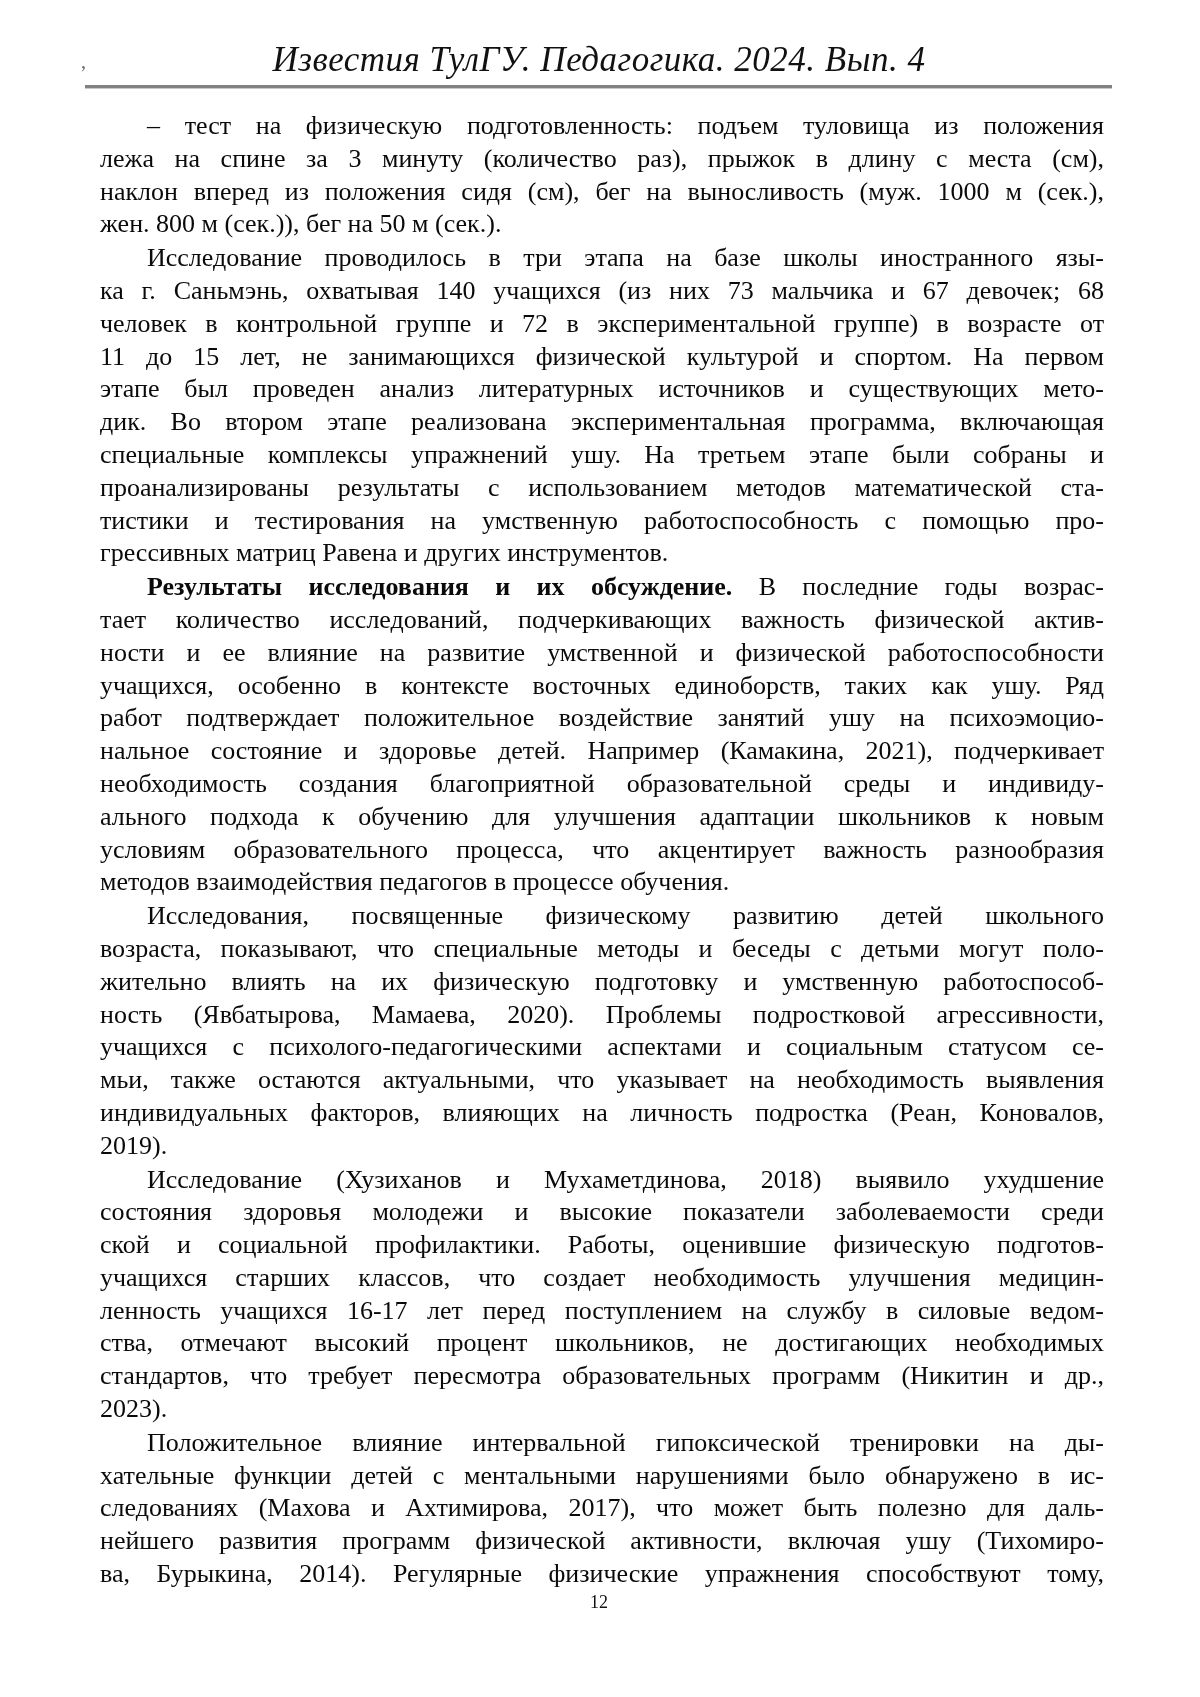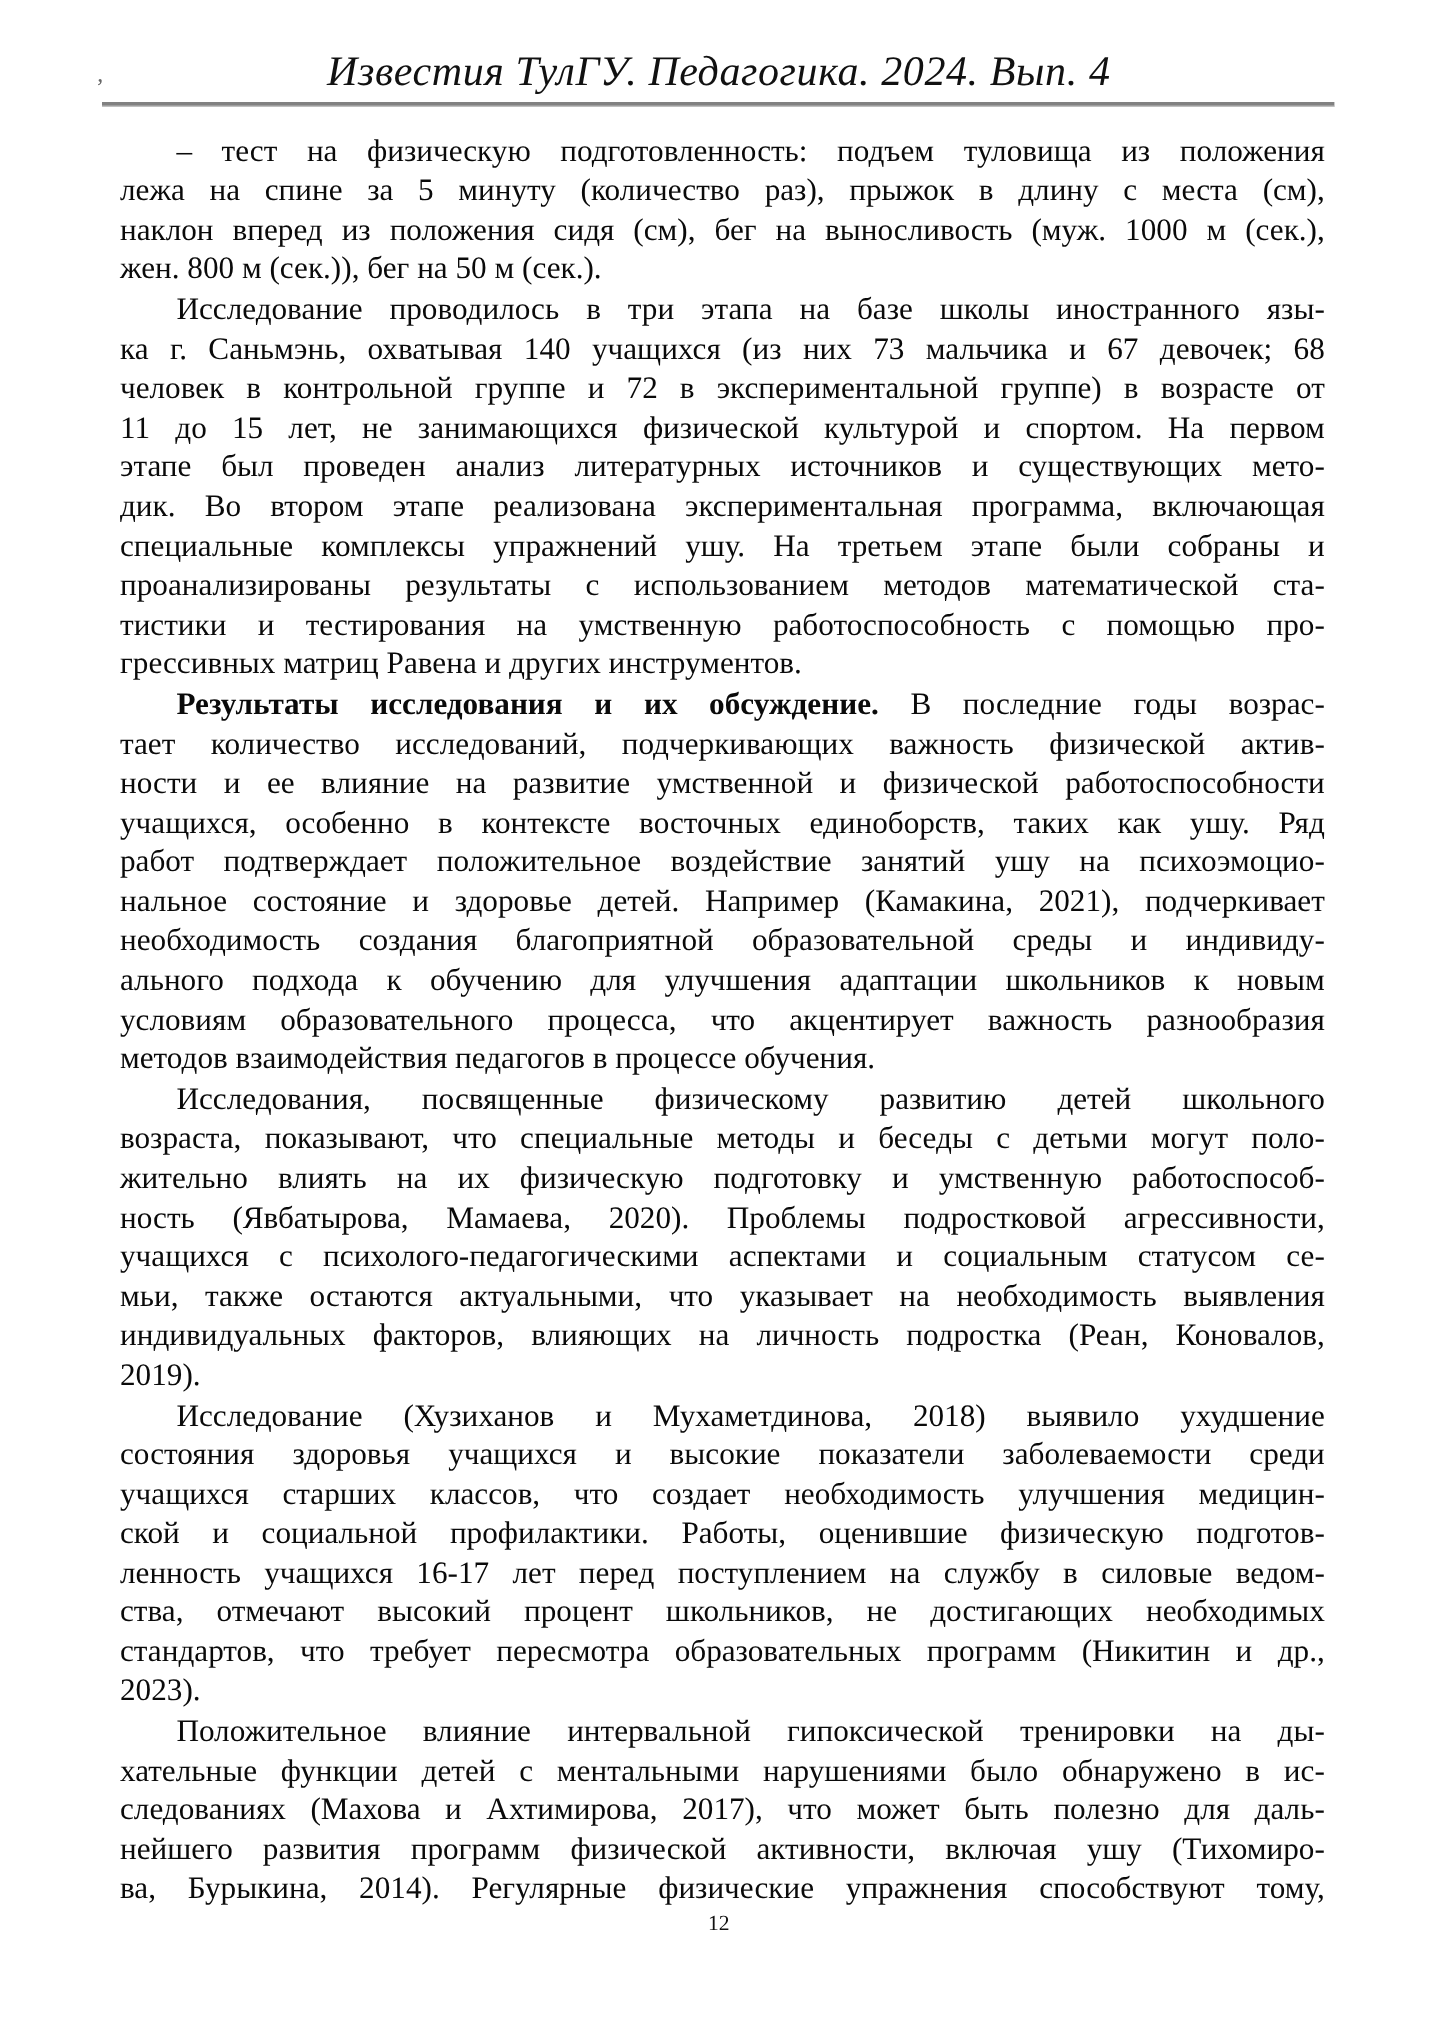--- a/index.html
+++ b/index.html
@@ -72,21 +72,21 @@
 <body>
 
 <div class="page">
   <div class="running-head">Известия ТулГУ. Педагогика. 2024. Вып. 4</div>
   <div class="stray-mark">’</div>
   <div class="head-rule"></div>
 
   <div class="article-body">
       <div class="paragraph">
         <div class="line just indent"><span class="">– тест на физическую подготовленность: подъем туловища из положения</span></div>
-        <div class="line just"><span class="">лежа на спине за 5 минуту (количество раз), прыжок в длину с места (см),</span></div>
+        <div class="line just"><span class="">лежа на спине за 3 минуту (количество раз), прыжок в длину с места (см),</span></div>
         <div class="line just"><span class="">наклон вперед из положения сидя (см), бег на выносливость (муж. 1000 м (сек.),</span></div>
         <div class="line"><span class="">жен. 800 м (сек.)), бег на 50 м (сек.).</span></div>
       </div>
       <div class="paragraph">
         <div class="line just indent"><span class="">Исследование проводилось в три этапа на базе школы иностранного язы-</span></div>
         <div class="line just"><span class="">ка г. Саньмэнь, охватывая 140 учащихся (из них 73 мальчика и 67 девочек; 68</span></div>
         <div class="line just"><span class="">человек в контрольной группе и 72 в экспериментальной группе) в возрасте от</span></div>
         <div class="line just"><span class="">11 до 15 лет, не занимающихся физической культурой и спортом. На первом</span></div>
         <div class="line just"><span class="">этапе был проведен анализ литературных источников и существующих мето-</span></div>
         <div class="line just"><span class="">дик. Во втором этапе реализована экспериментальная программа, включающая</span></div>
@@ -112,23 +112,23 @@
         <div class="line just"><span class="">возраста, показывают, что специальные методы и беседы с детьми могут поло-</span></div>
         <div class="line just"><span class="">жительно влиять на их физическую подготовку и умственную работоспособ-</span></div>
         <div class="line just"><span class="">ность (Явбатырова, Мамаева, 2020). Проблемы подростковой агрессивности,</span></div>
         <div class="line just"><span class="">учащихся с психолого-педагогическими аспектами и социальным статусом се-</span></div>
         <div class="line just"><span class="">мьи, также остаются актуальными, что указывает на необходимость выявления</span></div>
         <div class="line just"><span class="">индивидуальных факторов, влияющих на личность подростка (Реан, Коновалов,</span></div>
         <div class="line"><span class="">2019).</span></div>
       </div>
       <div class="paragraph">
         <div class="line just indent"><span class="">Исследование (Хузиханов и Мухаметдинова, 2018) выявило ухудшение</span></div>
-        <div class="line just"><span class="">состояния здоровья учащихся и высокие показатели заболеваемости среди</span></div>
+        <div class="line just"><span class="">состояния здоровья молодежи и высокие показатели заболеваемости среди</span></div>
+        <div class="line just"><span class="">ской и социальной профилактики. Работы, оценившие физическую подготов-</span></div>
         <div class="line just"><span class="">учащихся старших классов, что создает необходимость улучшения медицин-</span></div>
-        <div class="line just"><span class="">ской и социальной профилактики. Работы, оценившие физическую подготов-</span></div>
         <div class="line just"><span class="">ленность учащихся 16-17 лет перед поступлением на службу в силовые ведом-</span></div>
         <div class="line just"><span class="">ства, отмечают высокий процент школьников, не достигающих необходимых</span></div>
         <div class="line just"><span class="">стандартов, что требует пересмотра образовательных программ (Никитин и др.,</span></div>
         <div class="line"><span class="">2023).</span></div>
       </div>
       <div class="paragraph">
         <div class="line just indent"><span class="">Положительное влияние интервальной гипоксической тренировки на ды-</span></div>
         <div class="line just"><span class="">хательные функции детей с ментальными нарушениями было обнаружено в ис-</span></div>
         <div class="line just"><span class="">следованиях (Махова и Ахтимирова, 2017), что может быть полезно для даль-</span></div>
         <div class="line just"><span class="">нейшего развития программ физической активности, включая ушу (Тихомиро-</span></div>

